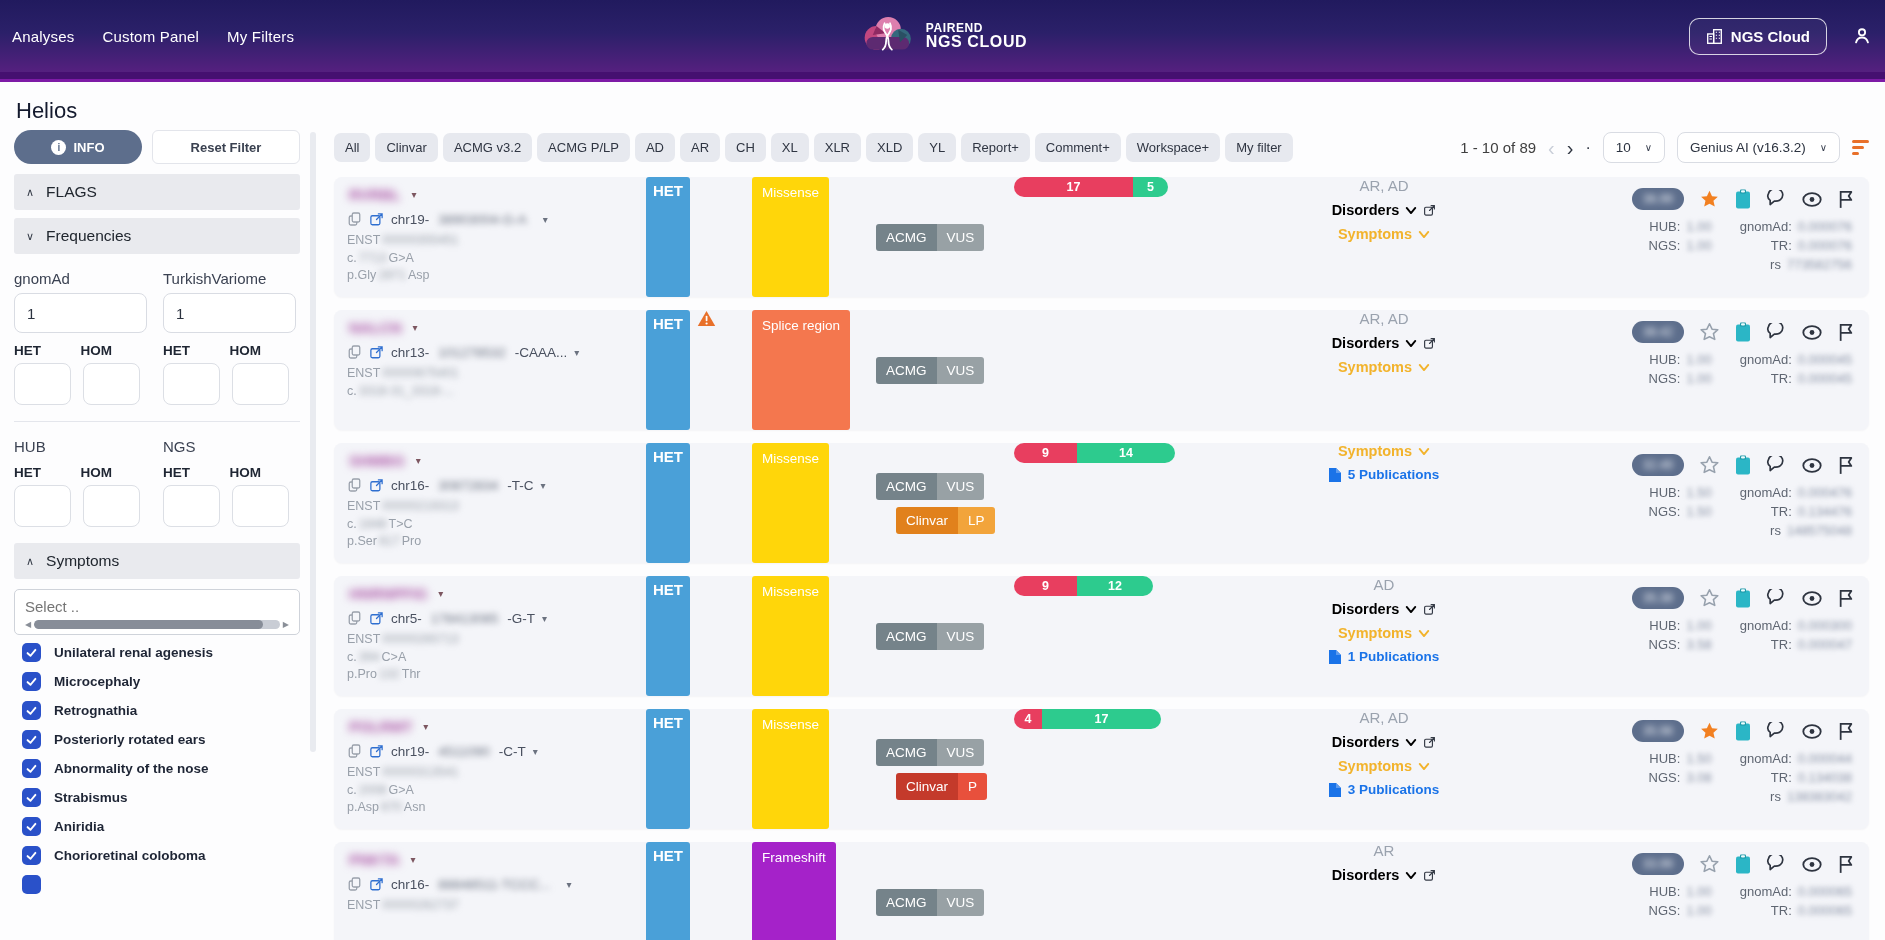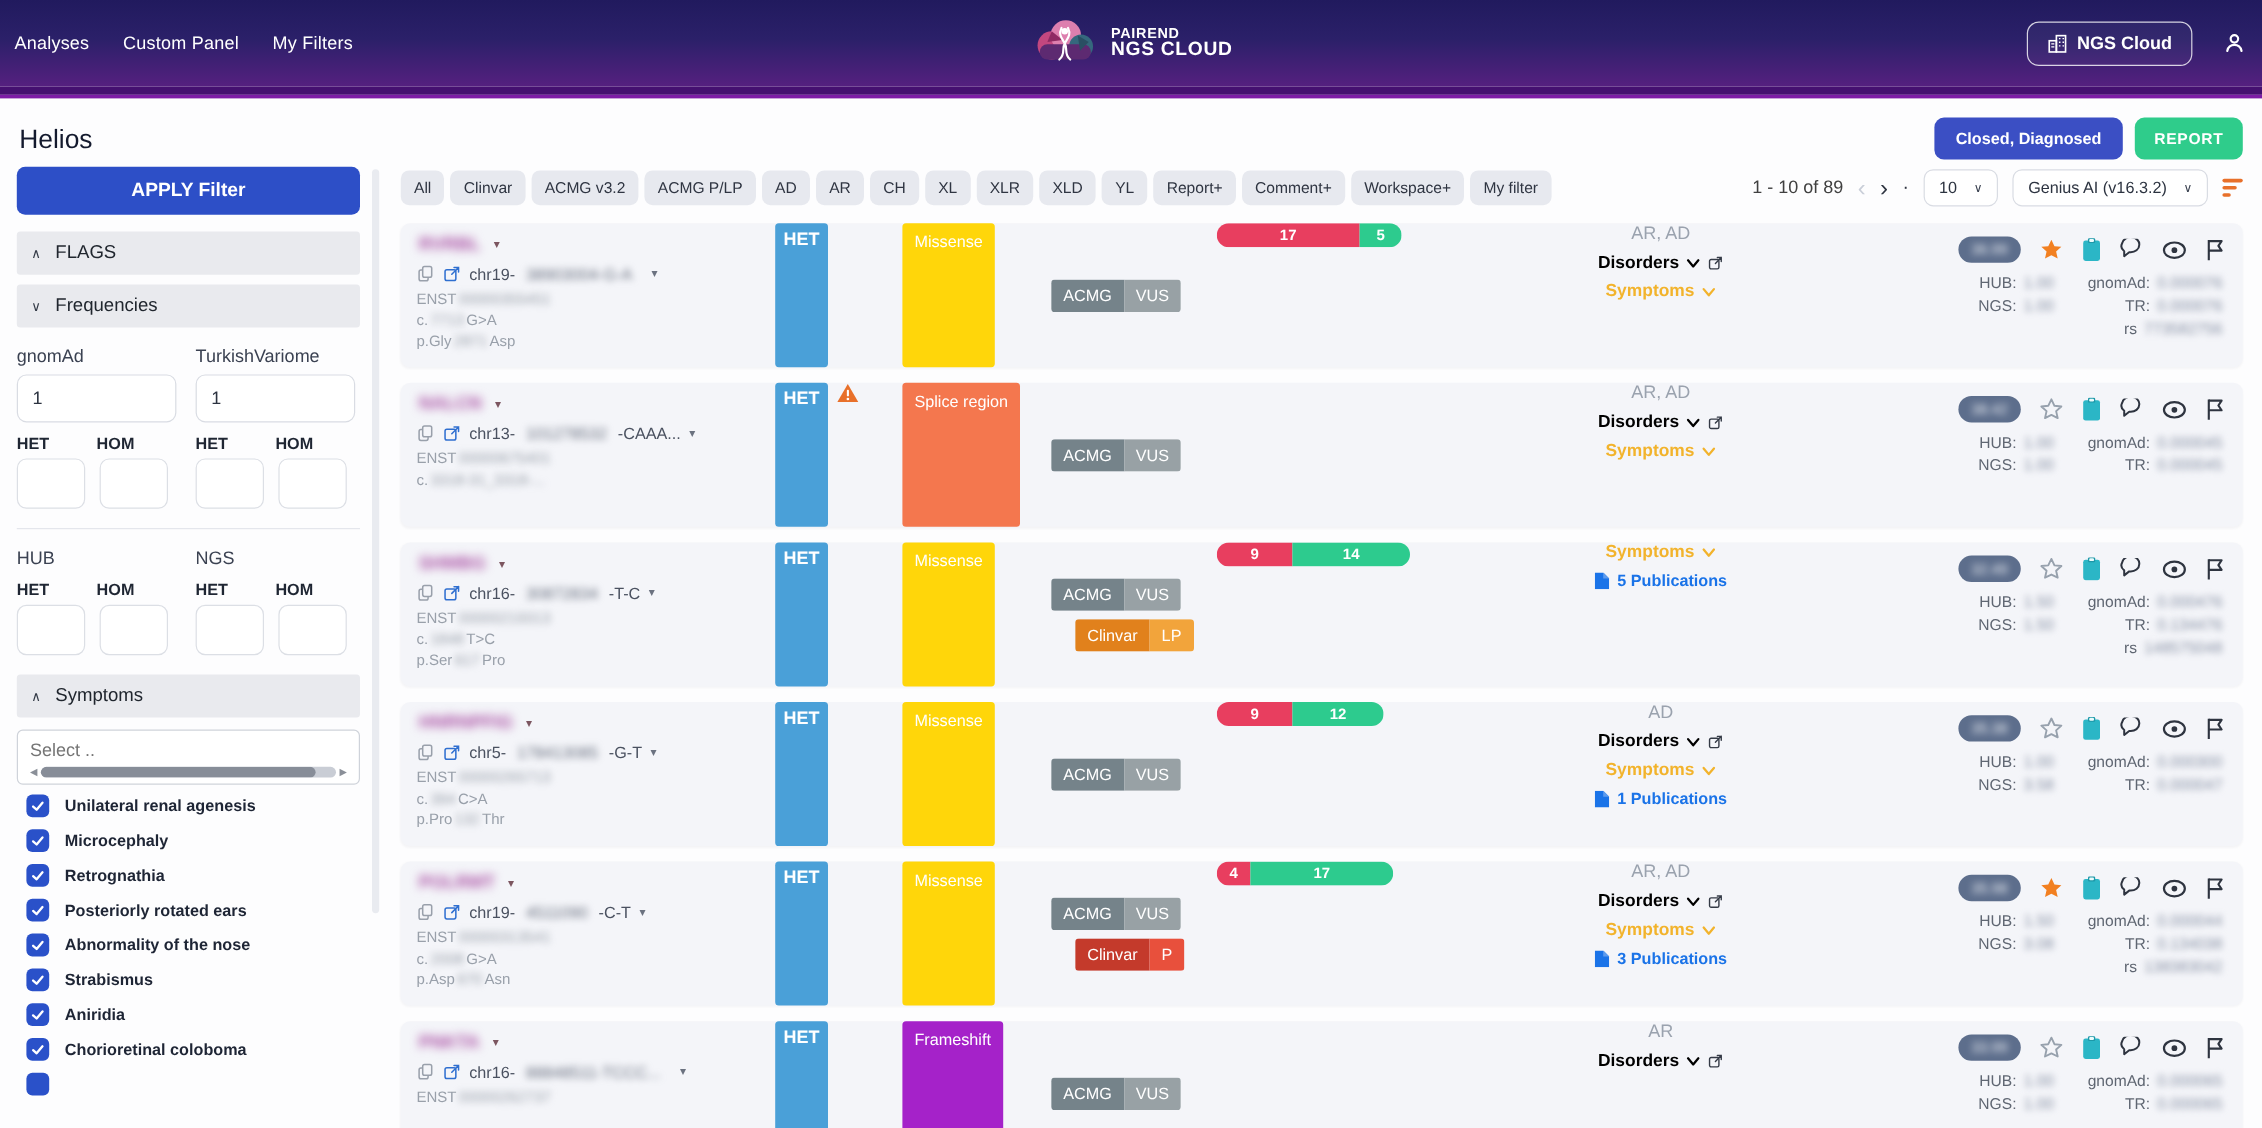--- a/index.html
+++ b/index.html
@@ -180,30 +180,32 @@
       <circle cx="12" cy="8" r="3.4"></circle>
         <path d="M5.5 19c.9-3.6 3.2-5.4 6.5-5.4s5.6 1.8 6.5 5.4"></path>
     </svg>
   </div>
 </header>
 <div class="nav-strip1"></div>
 <div class="nav-strip2"></div>
 
 <div class="title-row">
   <h1 class="page-title">Helios</h1>
-  <div class="title-btns">
-    <button class="btn-status">Closed, Diagnosed</button>
-    <button class="btn-report">REPORT</button>
-  </div>
 </div>
 
 <div class="main">
 
   <aside class="sidebar">
-    <button class="apply-btn">APPLY Filter</button>
+    <div class="side-btn-row">
+      <button class="info-btn">
+        <span class="info-i"></span>
+        <span>INFO</span>
+      </button>
+      <button class="reset-btn">Reset Filter</button>
+    </div>
 
     <div class="section-hd">
       <span class="chev-char">∧</span>
       <span>FLAGS</span>
     </div>
     <div class="section-hd">
       <span class="chev-char">∨</span>
       <span>Frequencies</span>
     </div>
 

